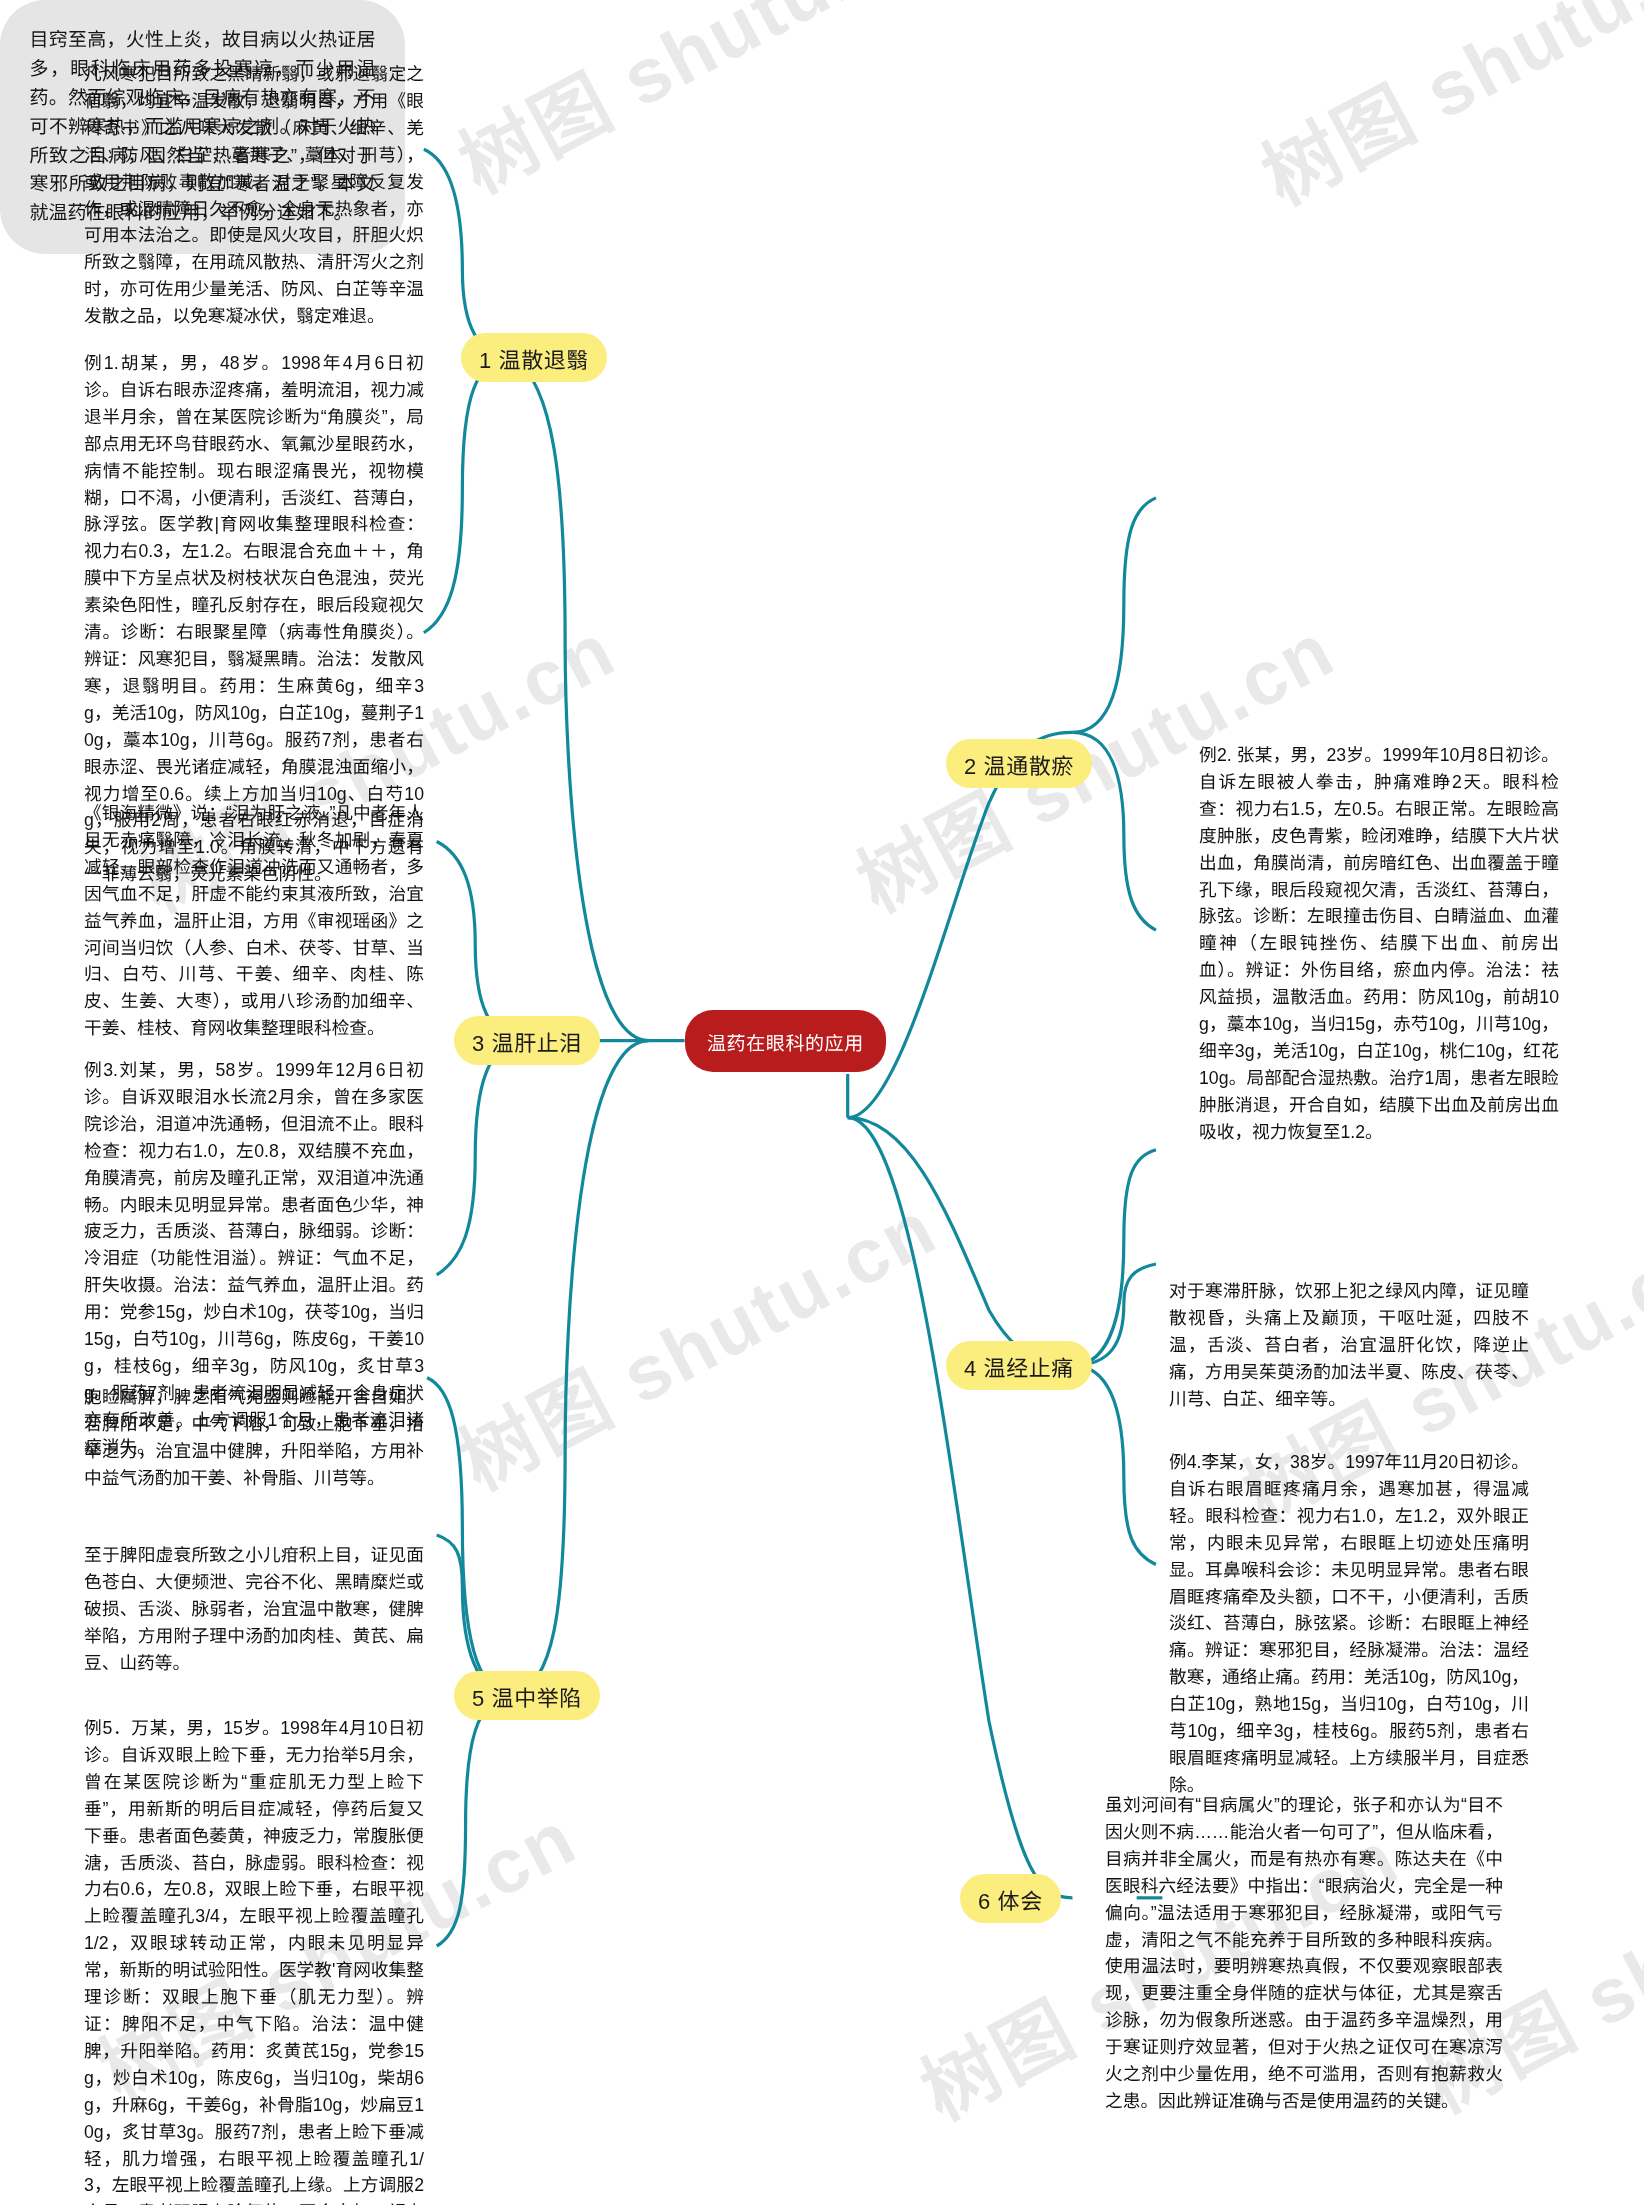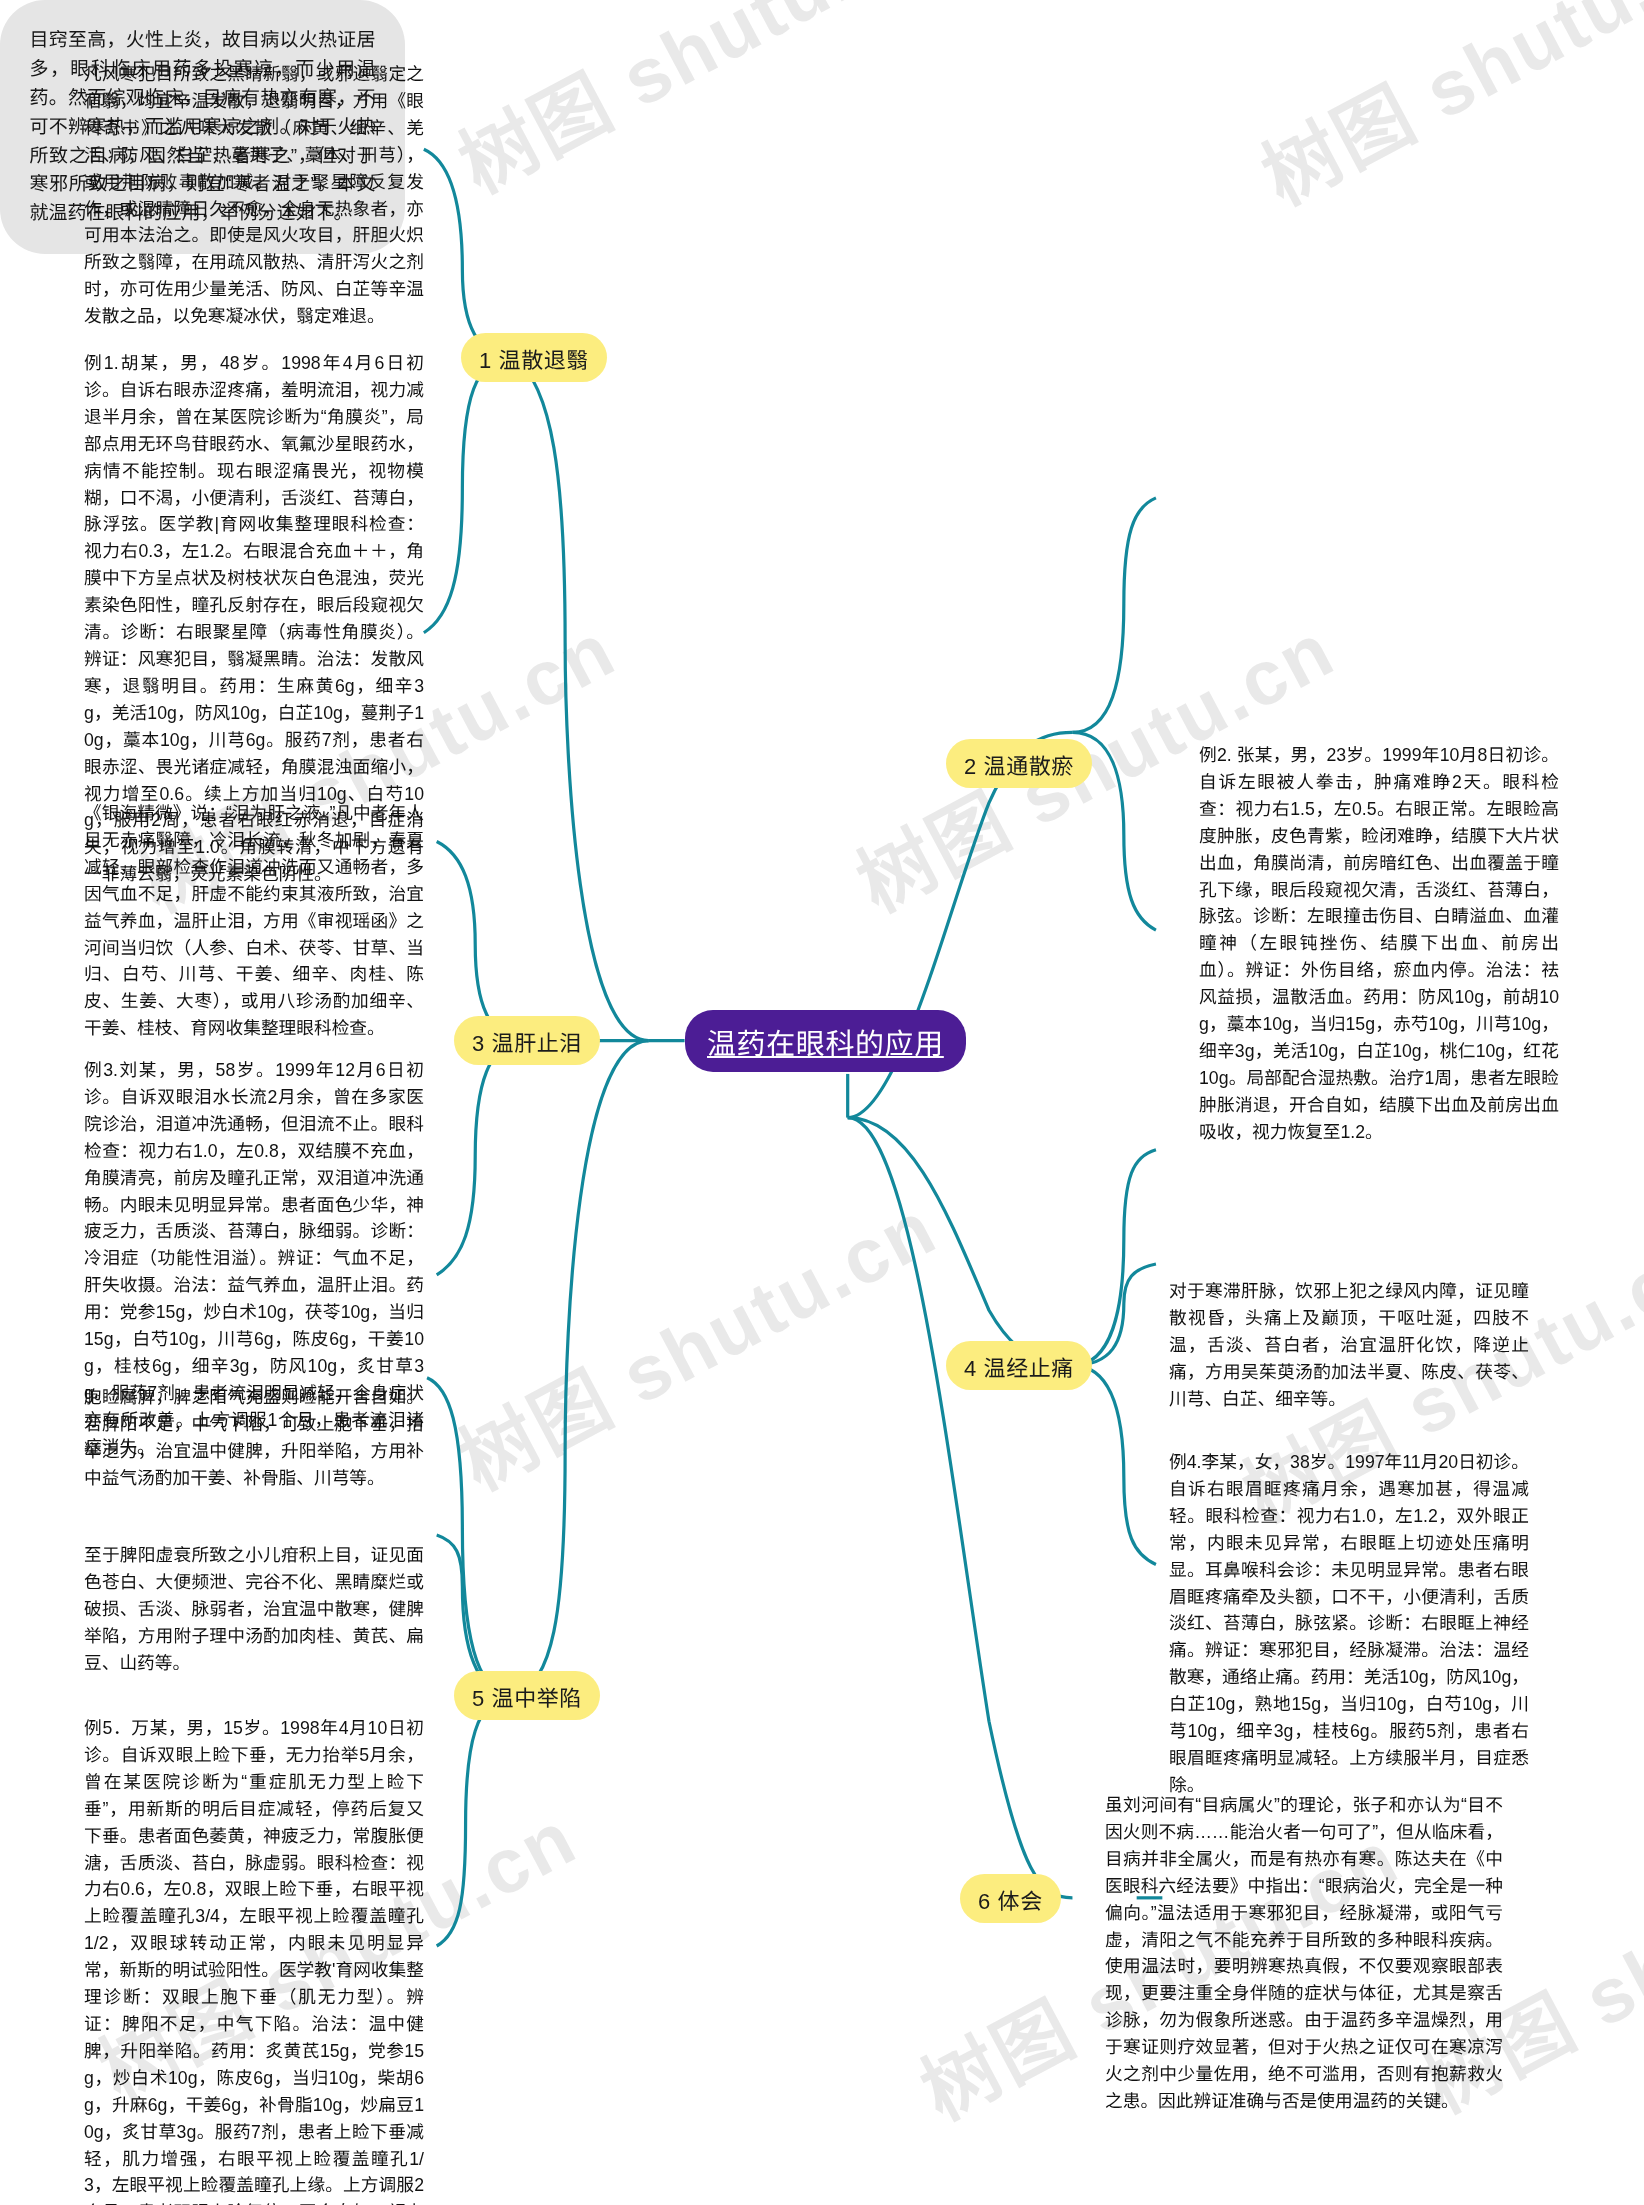--- a/index.html
+++ b/index.html
@@ -54,28 +54,27 @@
   .node{
     position:absolute;
     z-index:4;
     display:flex;
     align-items:center;
     justify-content:center;
     box-sizing:border-box;
     white-space:nowrap;
   }
   .root{
-    background:#4c1d95;
+    background:#b91c1c;
     color:#ffffff;
     border-radius:28px;
-    font-size:29px;
+    font-size:19px;
     font-weight:400;
     letter-spacing:0.6px;
     padding:0 22px;
-    text-decoration:underline;
   }
   .branch{
     background:#fced7f;
     color:#1b1b1b;
     border-radius:26px;
     font-size:22px;
     letter-spacing:0.6px;
     padding:0 18px;
   }
   .summary{

